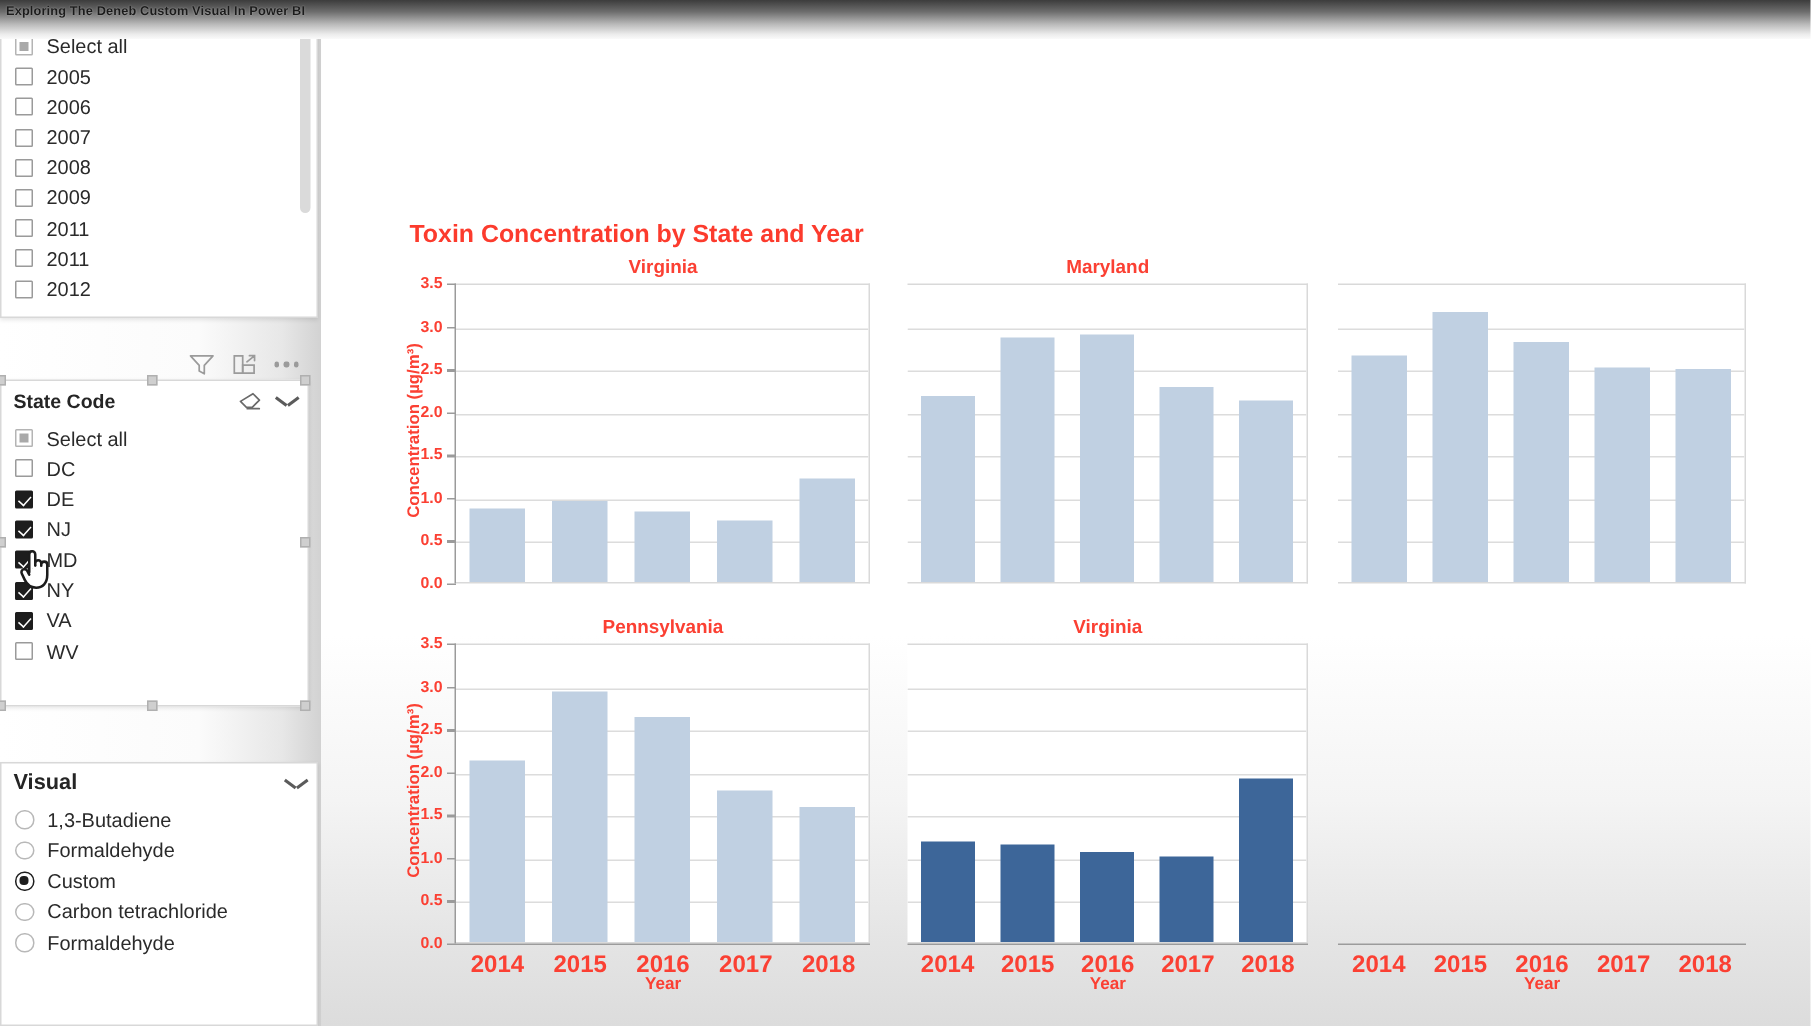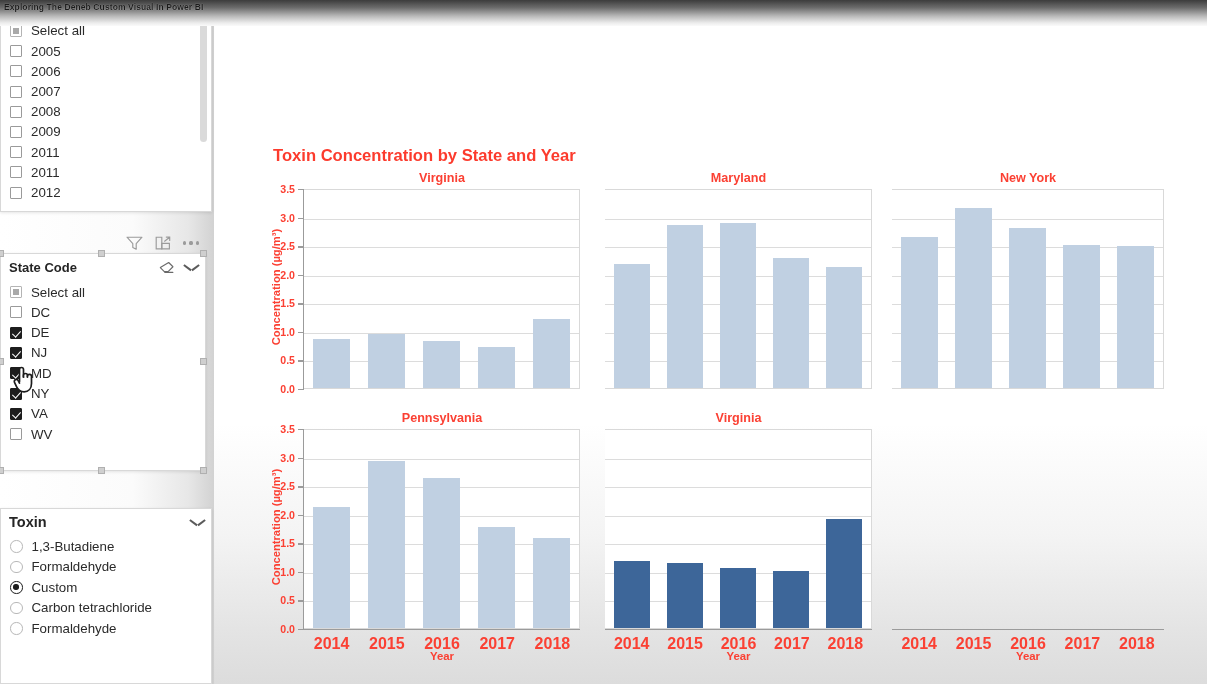--- a/index.html
+++ b/index.html
@@ -244,21 +244,20 @@
           <div class="bars">
             <div class="bar" title="2014: 2.17" style="height: 124px;"></div>
             <div class="bar" title="2015: 2.85" style="height: 162.857px;"></div>
             <div class="bar" title="2016: 2.89" style="height: 165.143px;"></div>
             <div class="bar" title="2017: 2.28" style="height: 130.286px;"></div>
             <div class="bar" title="2018: 2.11" style="height: 120.571px;"></div>
           </div>
         </div>
       </div>
       <div class="facet" style="left: 678px; top: 171px; width: 272px; height: 260px;">
-        <div class="facet-title">New York</div>
         <div class="plot" style="width: 272px; height: 200px;">
           <div class="gridline" style="top: 171.429px; opacity: 1;"></div>
           <div class="gridline" style="top: 142.857px; opacity: 1;"></div>
           <div class="gridline" style="top: 114.286px; opacity: 1;"></div>
           <div class="gridline" style="top: 85.7143px; opacity: 1;"></div>
           <div class="gridline" style="top: 57.1429px; opacity: 1;"></div>
           <div class="gridline" style="top: 28.5714px; opacity: 1;"></div>
           <div class="gridline" style="top: 0px; opacity: 0;"></div>
           <div class="bars">
             <div class="bar" title="2014: 2.65" style="height: 151.429px;"></div>
@@ -470,21 +469,21 @@
   <div class="sel-handle" style="left:98px;  top:250px;"></div>
   <div class="sel-handle" style="left:200px; top:250px;"></div>
   <div class="sel-handle" style="left:-3px;  top:358px;"></div>
   <div class="sel-handle" style="left:200px; top:358px;"></div>
   <div class="sel-handle" style="left:-3px;  top:467px;"></div>
   <div class="sel-handle" style="left:98px;  top:467px;"></div>
   <div class="sel-handle" style="left:200px; top:467px;"></div>
 
   <div class="slicer" id="slicer-toxin">
     <div class="slicer-head">
-      <span class="slicer-title">Toxin</span>
+      <span class="slicer-title">Visual</span>
       <span class="slicer-head-icons">
         <span class="chev"></span>
       </span>
     </div>
     <div class="slicer-list" id="toxin-list">
         <div class="slicer-row">
           <span class="rbox"></span>
           <span class="rowlabel">1,3-Butadiene</span>
         </div>
         <div class="slicer-row">

